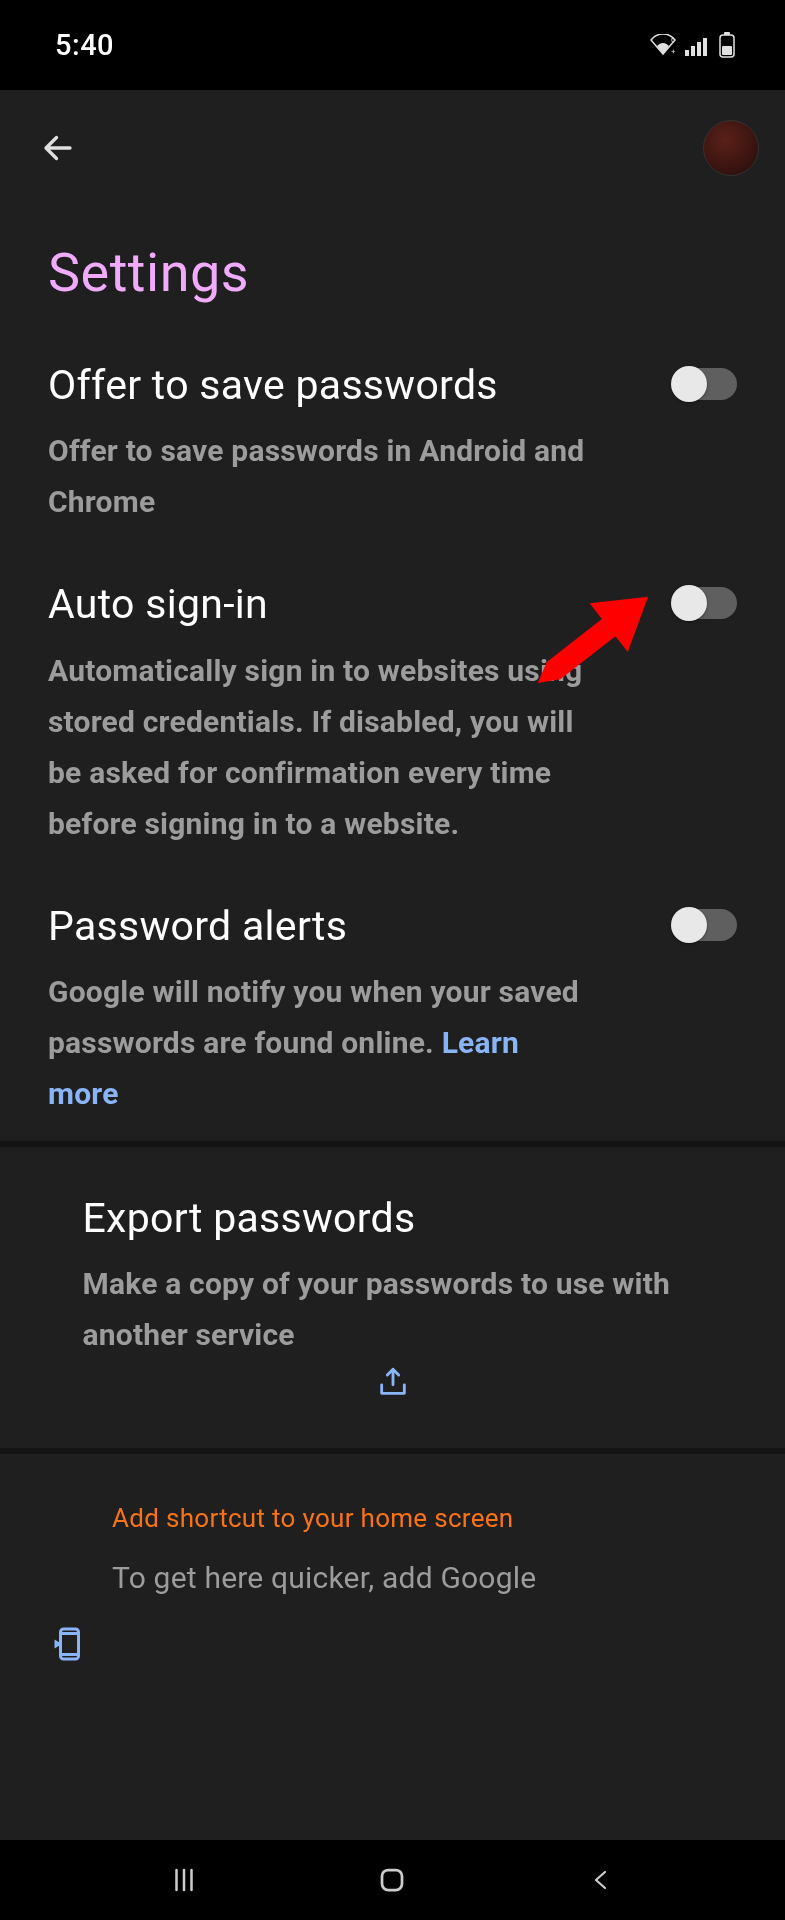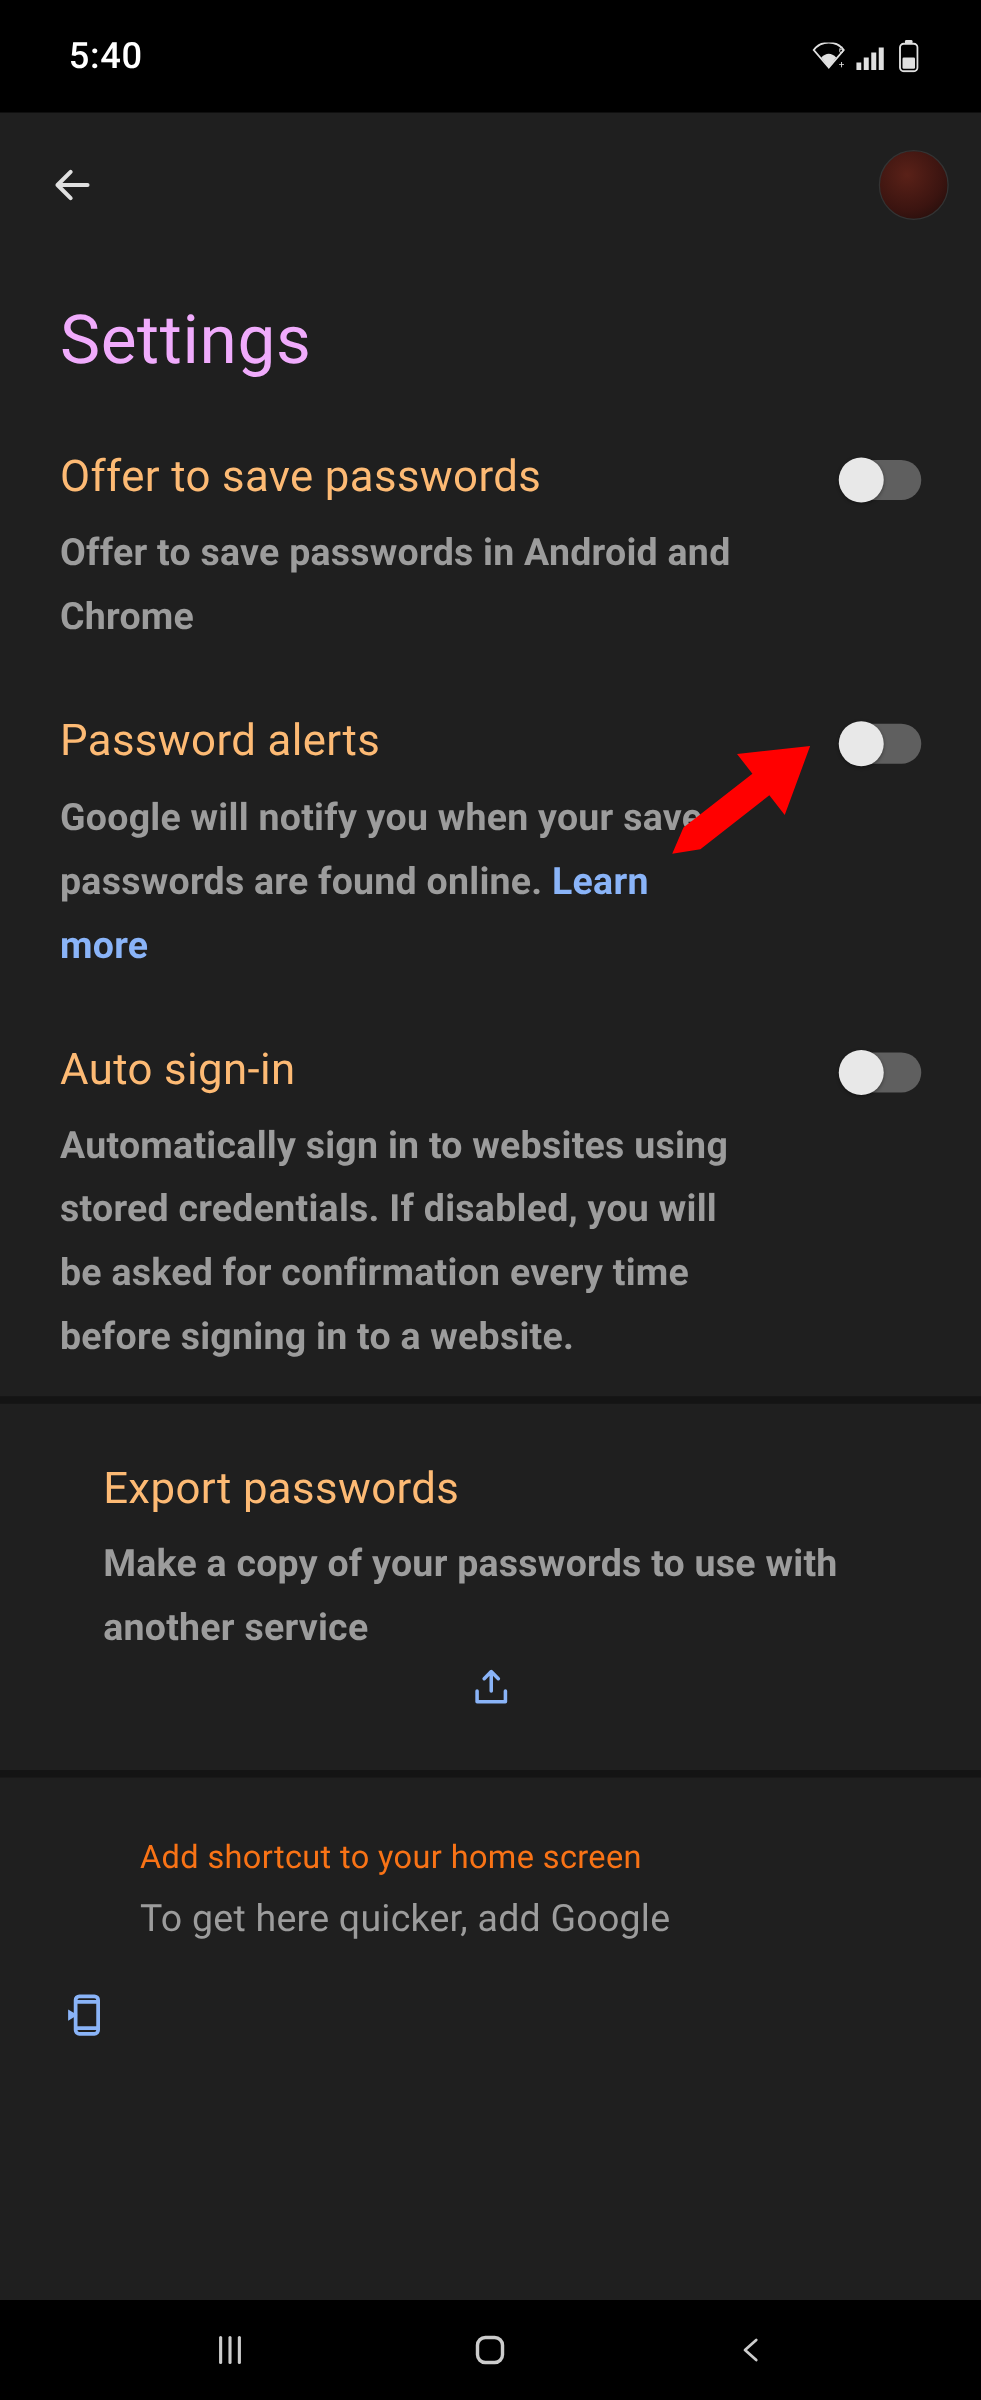--- a/index.html
+++ b/index.html
@@ -13,39 +13,39 @@
 
   .header { height: 115px; display: flex; align-items: center; justify-content: space-between; padding: 0 26px 0 34px; }
   .back-btn { width: 48px; height: 48px; display: flex; align-items: center; justify-content: center; background: transparent; border: none; cursor: pointer; }
   .back-btn svg { width: 36px; height: 36px; }
   .avatar { width: 56px; height: 56px; border-radius: 50%; background: radial-gradient(circle at 40% 35%, #5a2118 0%, #3b1410 60%, #1a0c0a 100%); border: 1px solid #333; }
 
   .page-title { color: #f0abfc; font-size: 54px; font-weight: 400; padding: 36px 48px 26px 48px; letter-spacing: 0.5px; }
 
   .setting-row { padding: 28px 48px 22px 48px; display: flex; align-items: flex-start; }
   .setting-text { flex: 1; padding-right: 20px; }
-  .setting-title { color: #fdba74; font-size: 35px; font-weight: 400; line-height: 1.35; letter-spacing: 0.3px; }
+  .setting-title { color: #ffffff; font-size: 41px; font-weight: 400; line-height: 1.35; letter-spacing: 0.3px; }
   .setting-desc { color: #9c9c9c; font-size: 30px; font-weight: 700; line-height: 1.7; margin-top: 12px; max-width: 540px; letter-spacing: 0.2px; }
   .setting-desc .link { color: #8ab4f8; }
 
   .toggle { width: 64px; height: 32px; background: #5f5f5f; border-radius: 16px; position: relative; flex-shrink: 0; margin-top: 10px; cursor: pointer; }
   .toggle .knob { position: absolute; width: 36px; height: 36px; background: #e8e8e8; border-radius: 50%; top: -2px; left: -2px; box-shadow: 0 1px 3px rgba(0,0,0,0.4); }
 
   .section-gap { height: 6px; background: #141414; }
 
   .export-row { padding: 44px 48px 44px 48px; display: flex; align-items: center; flex-direction: column; }
   .export-text { flex: 1; padding-right: 20px; }
 
   .export-icon-wrap { width: 44px; height: 44px; display: flex; align-items: center; justify-content: center; cursor: pointer; }
 
   .shortcut-row { padding: 44px 40px 0 50px; display: flex; align-items: flex-start; gap: 26px; }
   .shortcut-icon { margin-top: 128px; flex-shrink: 0; }
   .shortcut-text { flex: 1; }
   .shortcut-title { color: #f97316; font-size: 26px; font-weight: 400; line-height: 1.6; letter-spacing: 0.3px; }
-  .shortcut-desc { color: #9c9c9c; font-size: 30px; font-weight: 400; line-height: 1.7; margin-top: 2px; letter-spacing: 0.2px; }
+  .shortcut-desc { color: #9c9c9c; font-size: 30px; font-weight: 400; line-height: 1.7; margin-top: 12px; letter-spacing: 0.2px; }
 
   .navbar { position: absolute; bottom: 0; left: 0; width: 785px; height: 80px; background: #000; display: flex; align-items: center; justify-content: space-around; padding: 0 80px; }
   .nav-btn { width: 48px; height: 48px; display: flex; align-items: center; justify-content: center; cursor: pointer; }
 
   .arrow-annotation { position: absolute; pointer-events: none; }
 </style>
 </head>
 <body>
 
 <div class="statusbar">
@@ -87,36 +87,36 @@
   <div class="setting-row">
     <div class="setting-text">
       <div class="setting-title">Offer to save passwords</div>
       <div class="setting-desc">Offer to save passwords in Android and Chrome</div>
     </div>
     <div class="toggle">
       <div class="knob"></div>
     </div>
   </div>
 
+  <div class="setting-row" style="position:relative;">
+    <div class="setting-text">
+      <div class="setting-title">Auto sign-in</div>
+      <div class="setting-desc">Automatically sign in to websites using stored credentials. If disabled, you will be asked for confirmation every time before signing in to a website.</div>
+    </div>
+    <div class="toggle">
+      <div class="knob"></div>
+    </div>
+  </div>
+
   <div class="setting-row">
     <div class="setting-text">
       <div class="setting-title">Password alerts</div>
       <div class="setting-desc">
         <span>Google will notify you when your saved passwords are found online. </span><span class="link">Learn more</span>
       </div>
-    </div>
-    <div class="toggle">
-      <div class="knob"></div>
-    </div>
-  </div>
-
-  <div class="setting-row" style="position:relative;">
-    <div class="setting-text">
-      <div class="setting-title">Auto sign-in</div>
-      <div class="setting-desc">Automatically sign in to websites using stored credentials. If disabled, you will be asked for confirmation every time before signing in to a website.</div>
     </div>
     <div class="toggle">
       <div class="knob"></div>
     </div>
   </div>
 
   <div class="section-gap"></div>
 
   <div class="export-row">
     <div class="export-text">

